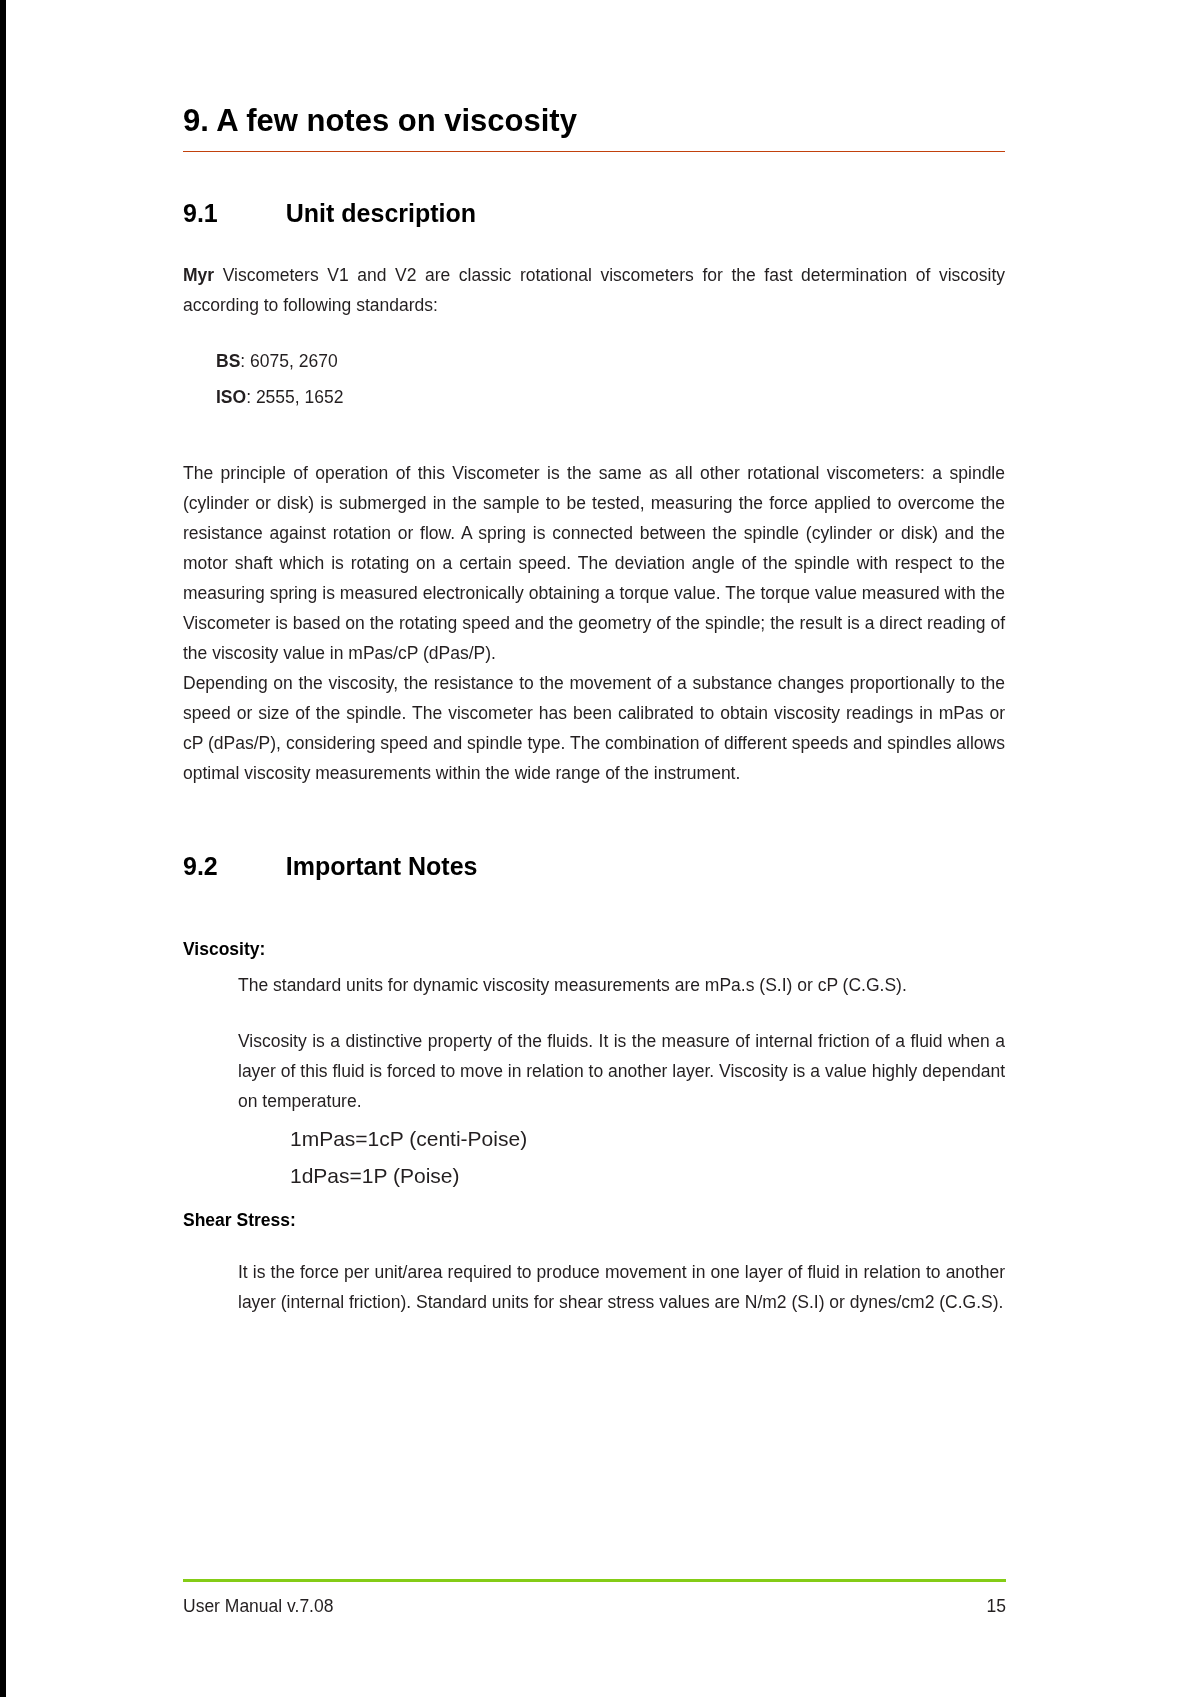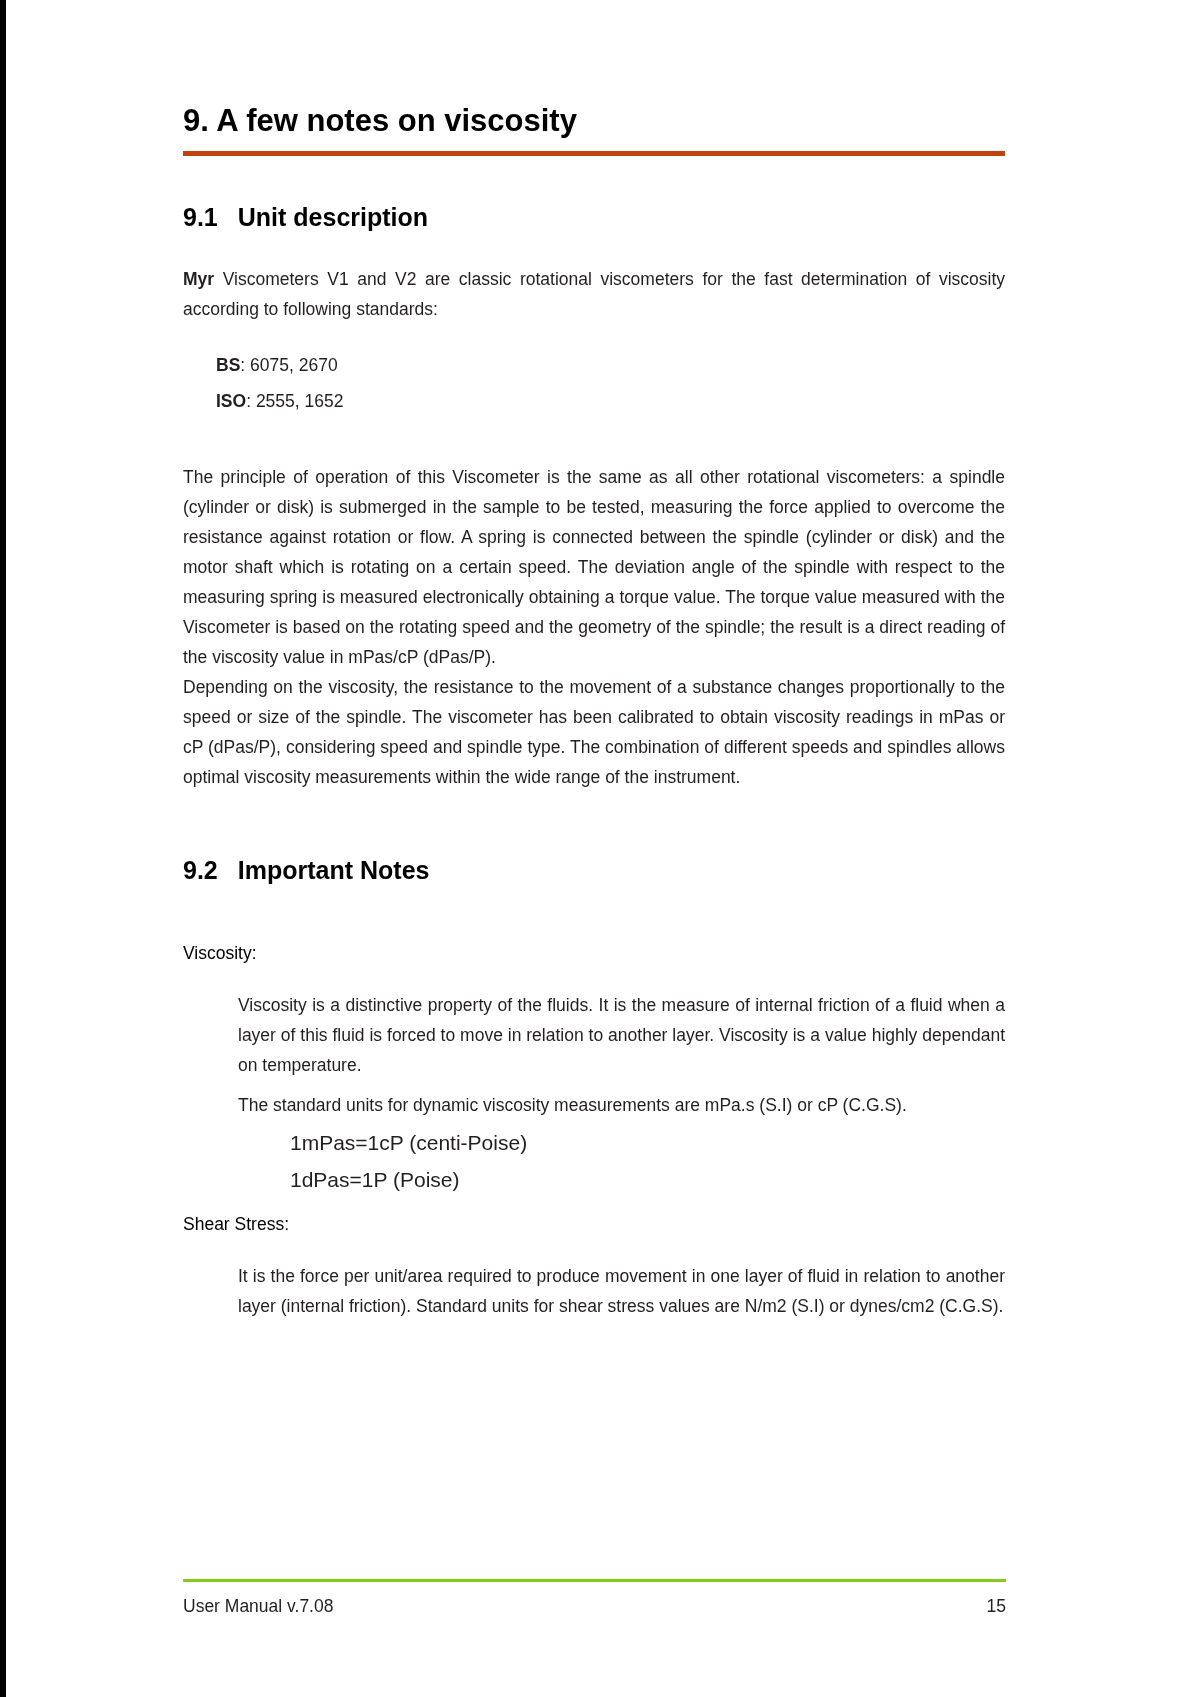--- a/index.html
+++ b/index.html
@@ -24,27 +24,28 @@
     left: 183px;
     top: 0;
     width: 822px;
   }
   .chapter-title {
     margin-top: 103px;
     font-size: 31px;
     font-weight: bold;
     color: #000000;
     padding-bottom: 12px;
-    border-bottom: 5px solid #c2410c;
+    border-bottom: 1px solid #c2410c;
   }
   .section-heading {
     font-size: 25px;
     font-weight: bold;
     color: #000000;
     display: flex;
+    gap: 48px;
   }
   .section-heading .sec-num { margin-right: 20px; }
   .sh-1 { margin-top: 47px; }
   .sh-2 { margin-top: 64px; text-align: right; }
   .body-par {
     font-size: 17.5px;
     line-height: 30px;
     text-align: justify;
   }
   .intro-par { margin-top: 32px; }
@@ -56,21 +57,21 @@
   }
   .standard {
     padding-left: 66px;
     text-indent: -66px;
     margin-bottom: 6px;
     text-align: justify;
   }
   .par-principle { margin-top: 46px; }
   .note-label {
     font-size: 17.5px;
-    font-weight: normal;
+    font-weight: bold;
     color: #000000;
   }
   .lbl-viscosity { margin-top: 58px; }
   .lbl-shear { margin-top: 20px; }
   .indent-1 { margin-left: 55px; }
   .note-par { margin-top: 26px; }
   .units-par { margin-top: 10px; }
   .equation {
     margin-left: 107px;
     margin-top: 8px;
@@ -116,23 +117,23 @@
 
     <p class="body-par">Depending on the viscosity, the resistance to the movement of a substance changes proportionally to the speed or size of the spindle. The viscometer has been calibrated to obtain viscosity readings in mPas or cP (dPas/P), considering speed and spindle type. The combination of different speeds and spindles allows optimal viscosity measurements within the wide range of the instrument.</p>
 
     <h2 class="section-heading sh-2">
       <span class="sec-num">9.2</span>
       <span>Important Notes</span>
     </h2>
 
     <p class="note-label lbl-viscosity">Viscosity:</p>
 
+    <p class="body-par indent-1 units-par">The standard units for dynamic viscosity measurements are mPa.s (S.I) or cP (C.G.S).</p>
+
     <p class="body-par indent-1 note-par">Viscosity is a distinctive property of the fluids. It is the measure of internal friction of a fluid when a layer of this fluid is forced to move in relation to another layer. Viscosity is a value highly dependant on temperature.</p>
-
-    <p class="body-par indent-1 units-par">The standard units for dynamic viscosity measurements are mPa.s (S.I) or cP (C.G.S).</p>
 
     <div class="equation">1mPas=1cP (centi-Poise)</div>
 
     <div class="equation">1dPas=1P (Poise)</div>
 
     <p class="note-label lbl-shear">Shear Stress:</p>
 
     <p class="body-par indent-1 note-par">It is the force per unit/area required to produce movement in one layer of fluid in relation to another layer (internal friction). Standard units for shear stress values are N/m2 (S.I) or dynes/cm2 (C.G.S).</p>
 
   </div>

